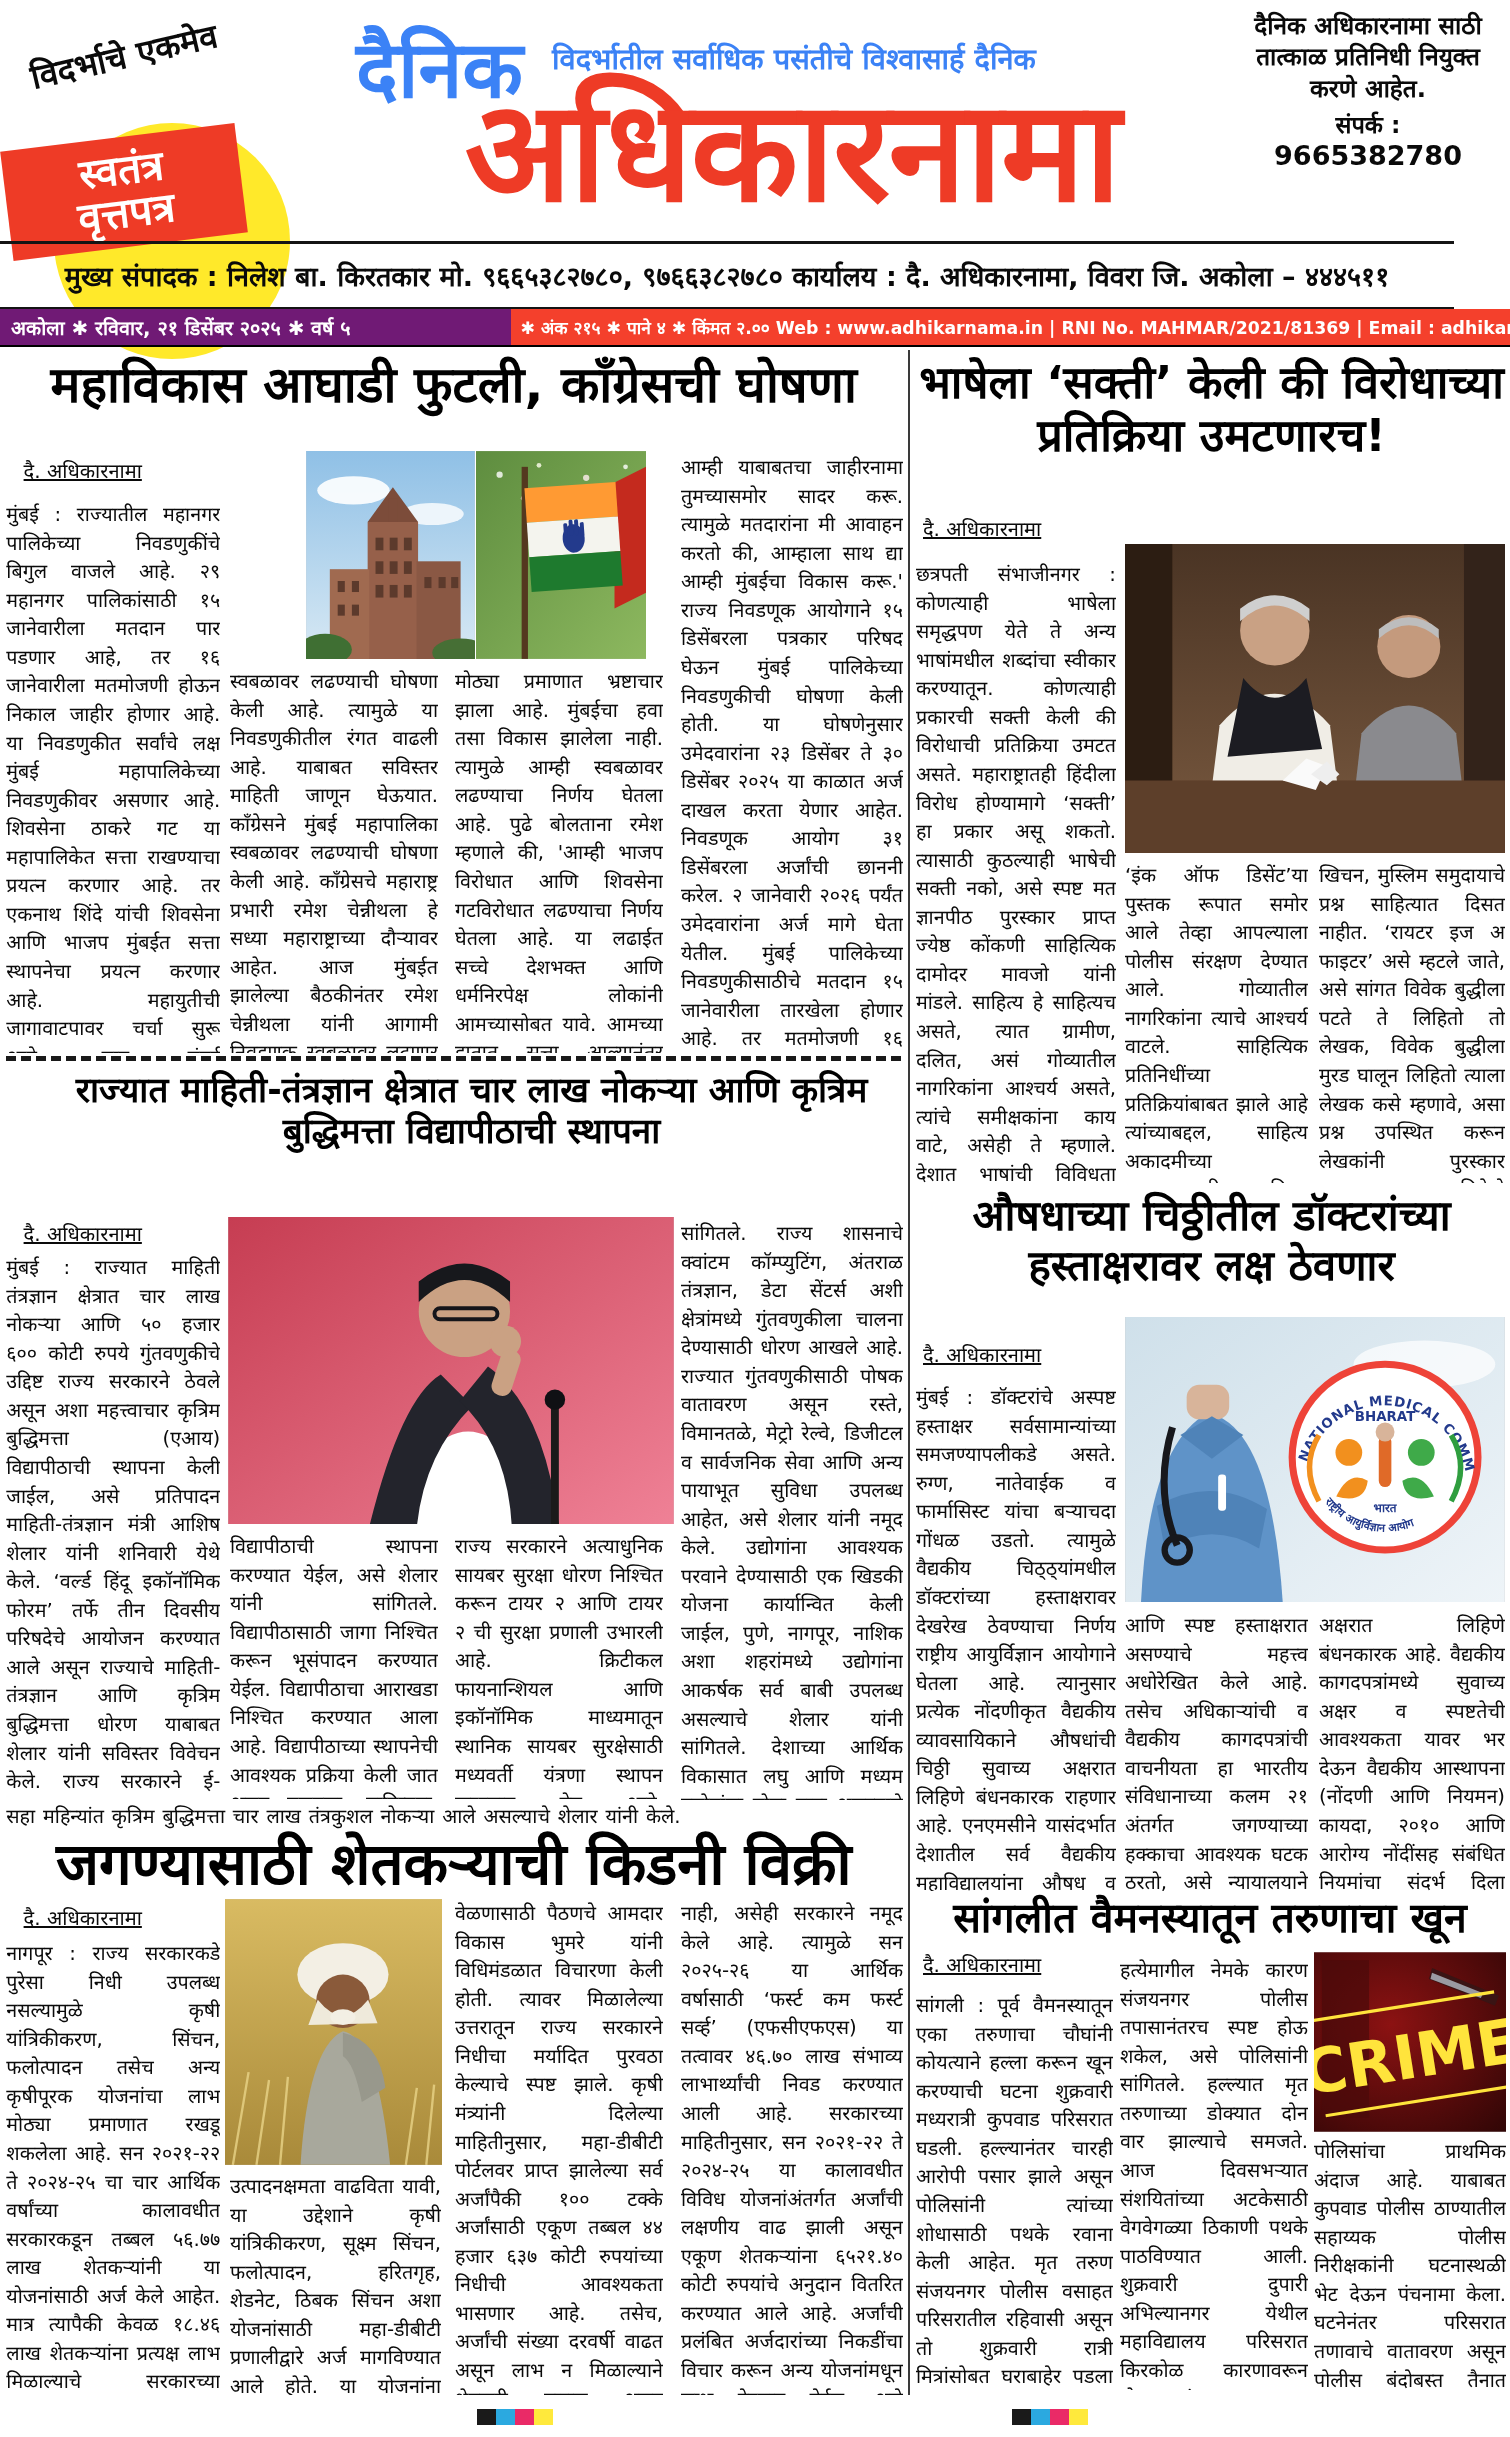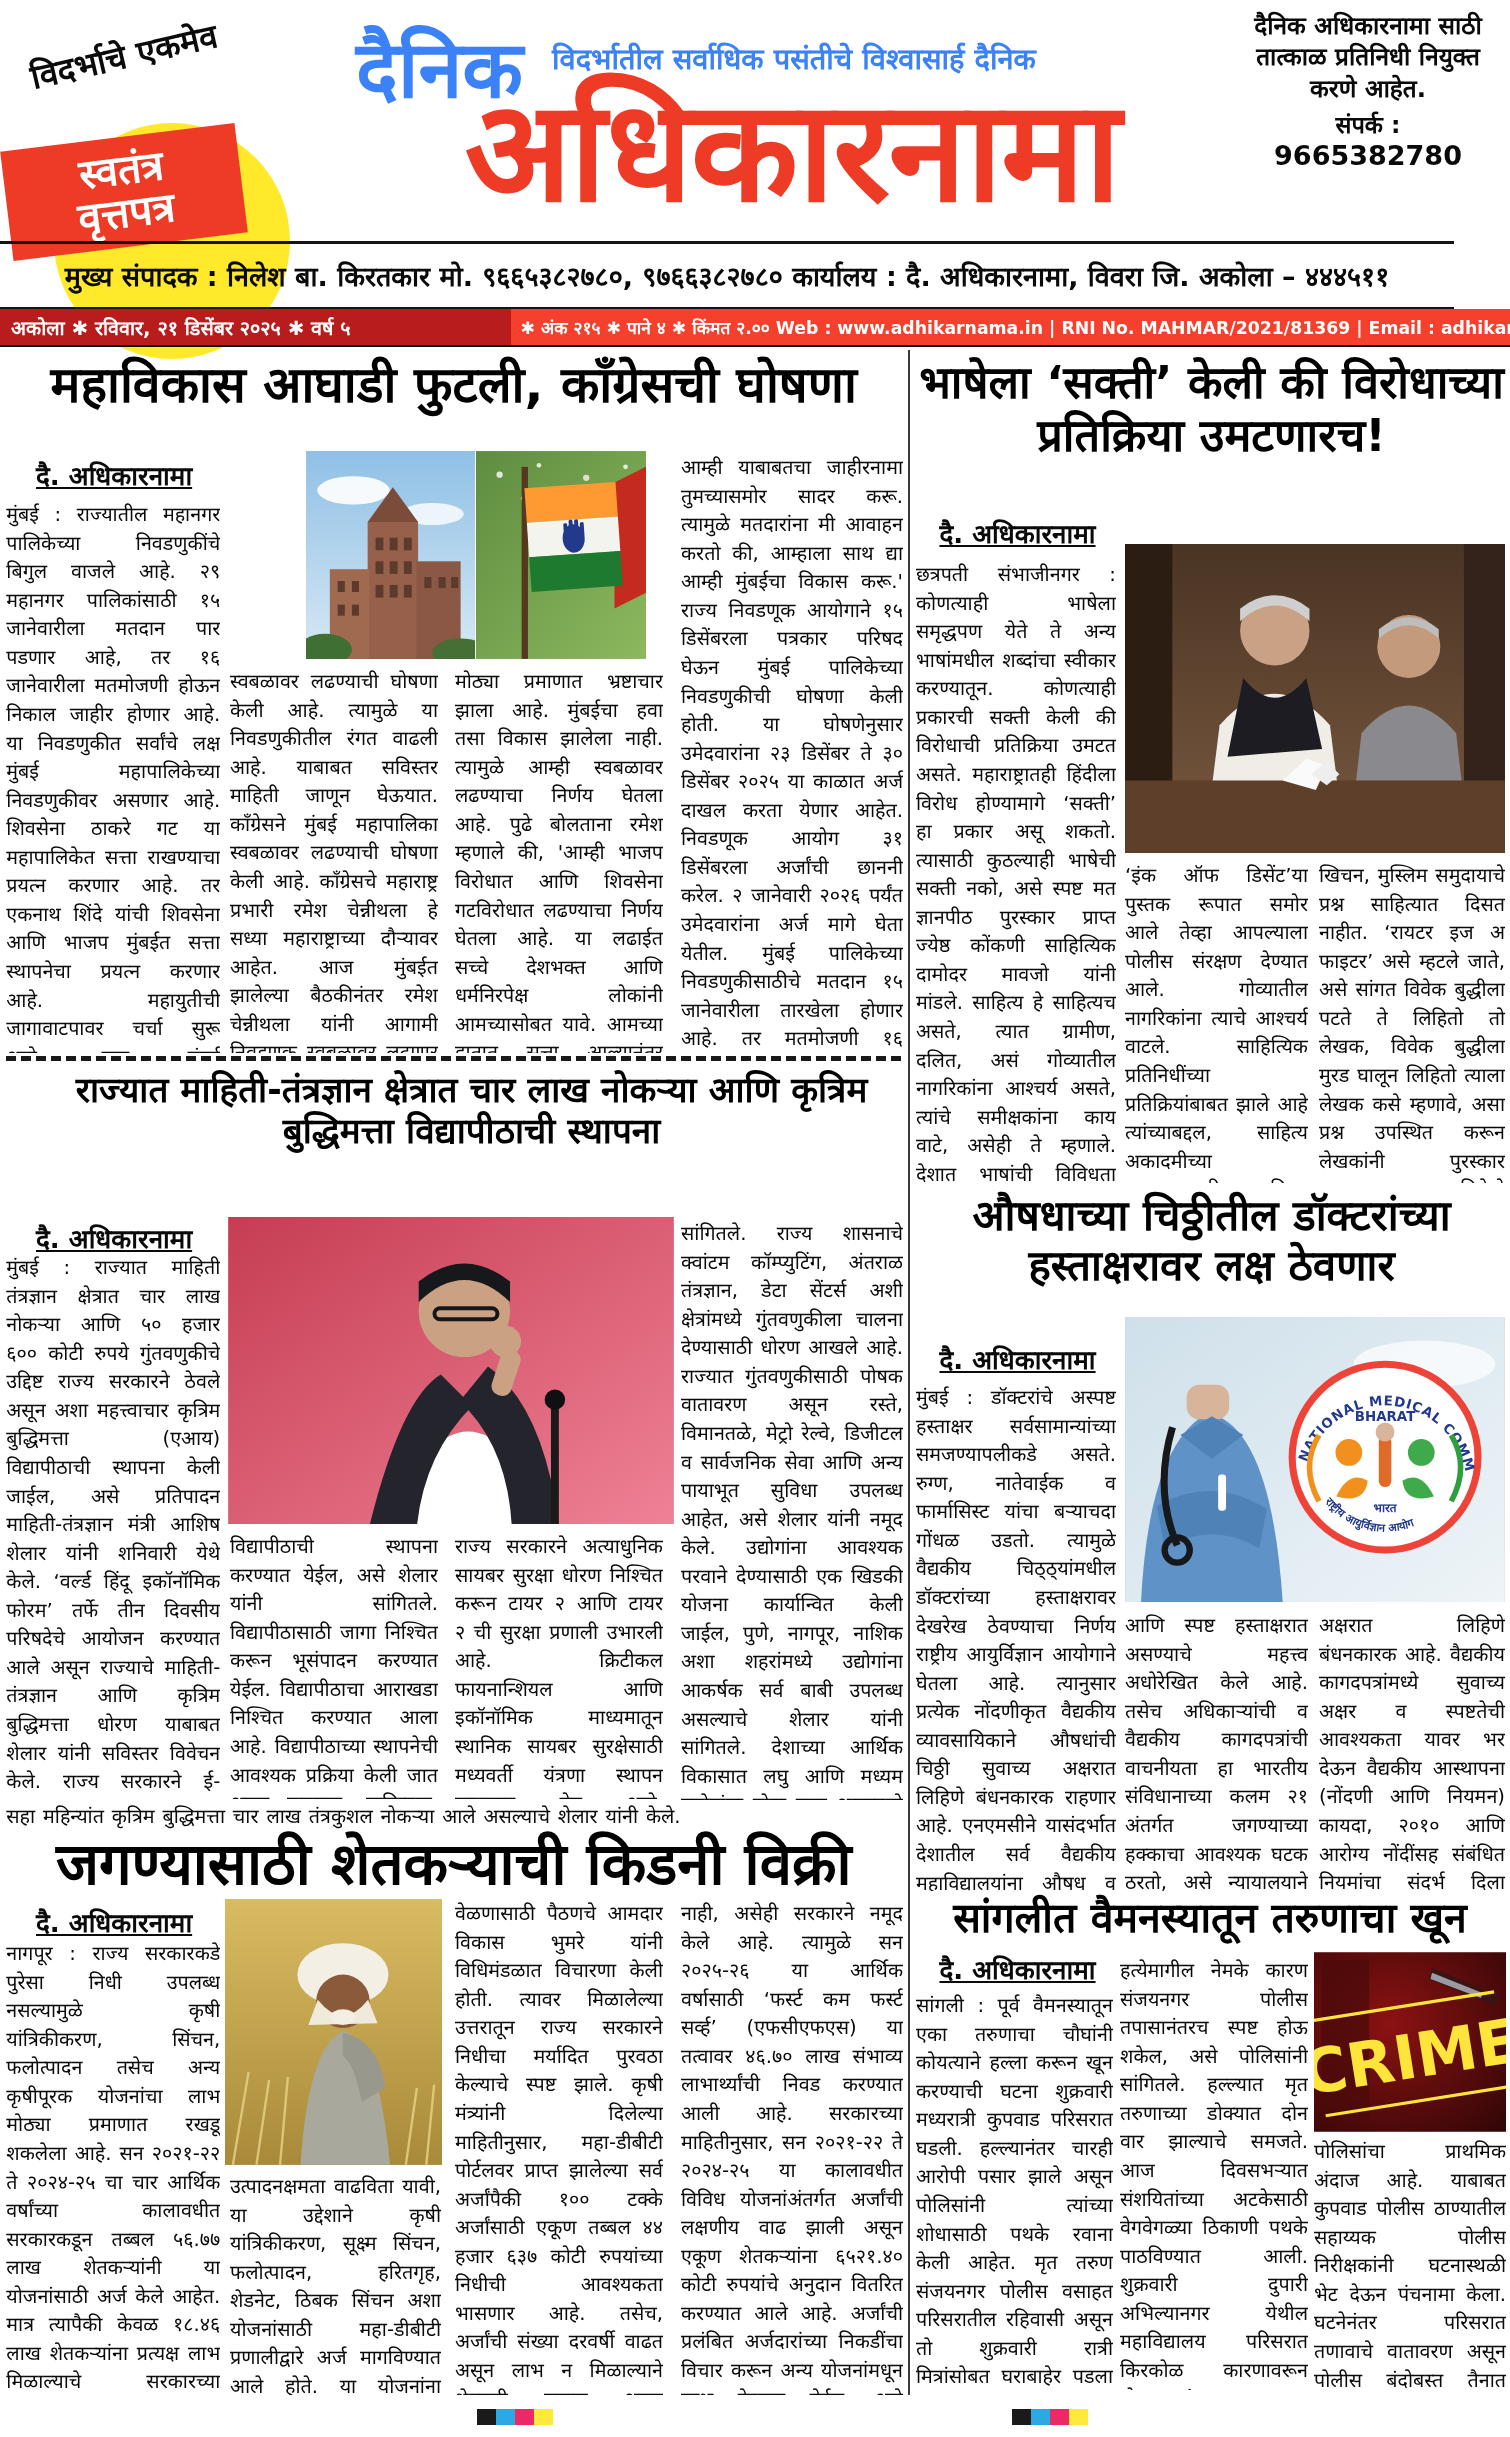--- a/index.html
+++ b/index.html
@@ -1,21 +1,21 @@
 <!DOCTYPE html>
 <html style="font-size:12.6px"><head>
 <meta charset="utf-8">
 <style>
   html,body{margin:0;padding:0;background:#e9e9e9;}
   #page{position:relative;width:1510px;height:2438px;background:#ffffff;overflow:hidden;
         font-family:"DejaVu Sans","Liberation Sans",sans-serif;color:#0a0a0a;}
   .abs{position:absolute;}
   .bodytext{font-size:19.7px;line-height:1.45;text-align:justify;overflow:hidden;word-spacing:1.6px;}
   .headline{font-weight:800;text-align:center;color:#000;line-height:1.18;overflow:hidden;}
-  .byline{font-weight:700;font-size:26px;text-align:center;text-decoration:underline;white-space:nowrap;}
+  .byline{font-weight:400;font-size:20px;text-align:left;text-decoration:underline;white-space:nowrap;}
   .photo{position:absolute;overflow:hidden;background:#ccc;}
   .vrule{position:absolute;width:1.6px;background:#3a3a3a;}
   .dashed{position:absolute;border-top:5.5px dashed #1a1a1a;height:0;}
   .regbar{position:absolute;display:flex;}
   .regbar div{width:19px;height:15.8px;}
   .masthead-title{font-weight:900;letter-spacing:-1.6px;}
   .datebar-text{color:#fff;font-weight:700;white-space:nowrap;display:flex;align-items:center;height:100%;}
 </style>
 </head>
 <body>
@@ -44,21 +44,21 @@
       <div style="font-size:23.6px;font-weight:800;margin-top:3.2px;">संपर्क :</div>
       <div style="font-size:27px;font-weight:900;">9665382780</div>
     </div>
   </div>
 
   <div class="abs" style="left:0;top:241px;width:1454px;height:63px;border-top:3.9px solid #141414;border-bottom:3.2px solid #141414;display:flex;align-items:center;justify-content:center;">
     <span style="font-size:27px;font-weight:800;white-space:nowrap;">मुख्य संपादक : निलेश बा. किरतकार  मो. ९६६५३८२७८०, ९७६६३८२७८०   कार्यालय : दै. अधिकारनामा, विवरा जि. अकोला – ४४४५११</span>
   </div>
 
   <div class="abs" style="left:0;top:309px;width:1510px;height:36px;border-bottom:2.4px solid #000;">
-    <div class="abs datebar-text" style="left:0;top:0;width:511px;height:36px;background:#b91c1c;padding-left:11px;box-sizing:border-box;font-size:19.7px;">अकोला ✱ रविवार, २१ डिसेंबर २०२५ ✱ वर्ष ५</div>
+    <div class="abs datebar-text" style="left:0;top:0;width:511px;height:36px;background:#701a75;padding-left:11px;box-sizing:border-box;font-size:19.7px;">अकोला ✱ रविवार, २१ डिसेंबर २०२५ ✱ वर्ष ५</div>
     <div class="abs datebar-text" style="left:511px;top:0;width:1000px;height:36px;background:#f4402c;padding-left:9.5px;box-sizing:border-box;font-size:17.3px;">✱ अंक २१५   ✱ पाने ४   ✱ किंमत २.००  Web : www.adhikarnama.in   |   RNI No. MAHMAR/2021/81369   |   Email : adhikarnama2021@gmail.com</div>
   </div>
 
   <div class="vrule" style="left:908px;top:350px;height:2045px;"></div>
 
   <div class="abs headline" style="left:3.2px;top:356px;width:901px;height:87px;font-size:50px;">महाविकास आघाडी फुटली, काँग्रेसची घोषणा</div>
   <div class="abs byline" style="left:23.6px;top:457px;width:181px;">दै. अधिकारनामा</div>
 
   <div class="photo" style="left:306px;top:451px;width:169px;height:208px;">
     <svg width="169" height="208" viewBox="0 0 214 264">

